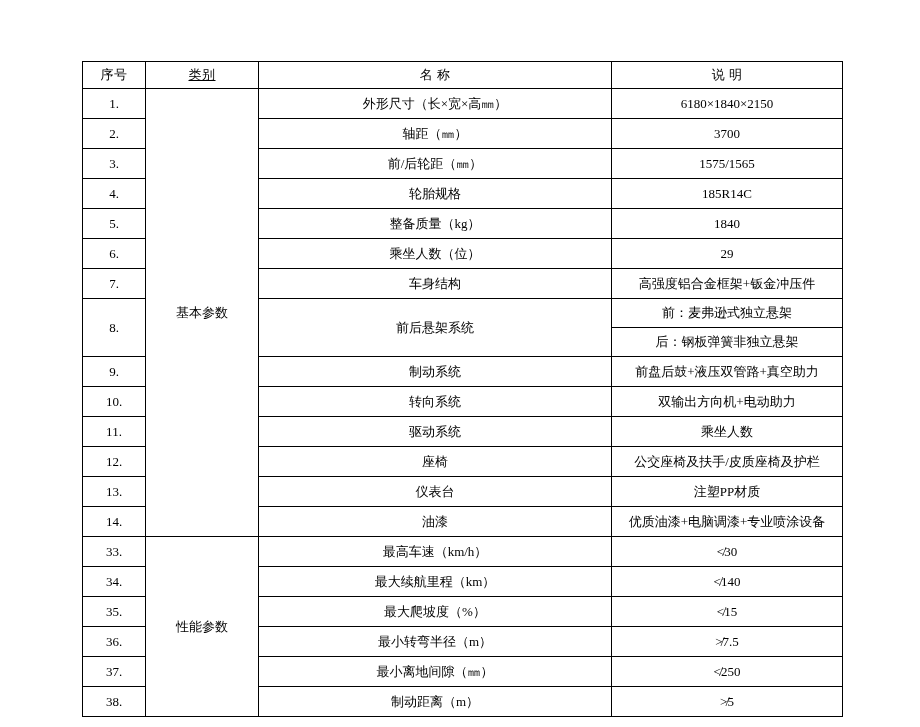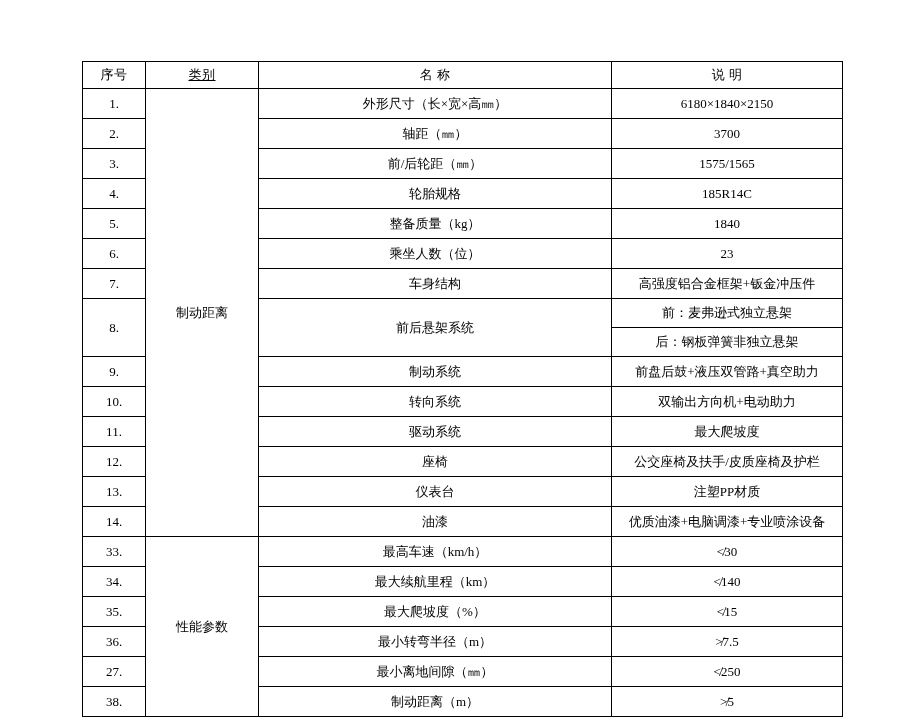--- a/index.html
+++ b/index.html
@@ -79,21 +79,21 @@
       <tr>
         <td class="col-no">序号</td>
         <td class="col-cat">类别</td>
         <td class="col-name">名    称</td>
         <td class="col-desc">说    明</td>
       </tr>
     </thead>
     <tbody>
       <tr>
         <td class="num-cell">1.</td>
-        <td class="cat-cell" rowspan="15">制动距离</td>
+        <td class="cat-cell" rowspan="15">基本参数</td>
         <td class="name-cell">外形尺寸（长×宽×高㎜）</td>
         <td class="desc-cell">6180×1840×2150</td>
       </tr>
       <tr>
         <td class="num-cell">2.</td>
         <td class="name-cell">轴距（㎜）</td>
         <td class="desc-cell">3700</td>
       </tr>
       <tr>
         <td class="num-cell">3.</td>
@@ -106,21 +106,21 @@
         <td class="desc-cell">185R14C</td>
       </tr>
       <tr>
         <td class="num-cell">5.</td>
         <td class="name-cell">整备质量（kg）</td>
         <td class="desc-cell">1840</td>
       </tr>
       <tr>
         <td class="num-cell">6.</td>
         <td class="name-cell">乘坐人数（位）</td>
-        <td class="desc-cell">23</td>
+        <td class="desc-cell">29</td>
       </tr>
       <tr>
         <td class="num-cell">7.</td>
         <td class="name-cell">车身结构</td>
         <td class="desc-cell">高强度铝合金框架+钣金冲压件</td>
       </tr>
       <tr>
         <td class="num-cell" rowspan="2">8.</td>
         <td class="name-cell" rowspan="2">前后悬架系统</td>
         <td class="desc-cell half-row">前：麦弗逊式独立悬架</td>
@@ -134,21 +134,21 @@
         <td class="desc-cell">前盘后鼓+液压双管路+真空助力</td>
       </tr>
       <tr>
         <td class="num-cell">10.</td>
         <td class="name-cell">转向系统</td>
         <td class="desc-cell">双输出方向机+电动助力</td>
       </tr>
       <tr>
         <td class="num-cell">11.</td>
         <td class="name-cell">驱动系统</td>
-        <td class="desc-cell">最大爬坡度</td>
+        <td class="desc-cell">乘坐人数</td>
       </tr>
       <tr>
         <td class="num-cell">12.</td>
         <td class="name-cell">座椅</td>
         <td class="desc-cell">公交座椅及扶手/皮质座椅及护栏</td>
       </tr>
       <tr>
         <td class="num-cell">13.</td>
         <td class="name-cell">仪表台</td>
         <td class="desc-cell">注塑PP材质</td>
@@ -174,21 +174,21 @@
         <td class="num-cell">35.</td>
         <td class="name-cell">最大爬坡度（%）</td>
         <td class="desc-cell">≮15</td>
       </tr>
       <tr>
         <td class="num-cell">36.</td>
         <td class="name-cell">最小转弯半径（m）</td>
         <td class="desc-cell">≯7.5</td>
       </tr>
       <tr>
-        <td class="num-cell">27.</td>
+        <td class="num-cell">37.</td>
         <td class="name-cell">最小离地间隙（㎜）</td>
         <td class="desc-cell">≮250</td>
       </tr>
       <tr>
         <td class="num-cell">38.</td>
         <td class="name-cell">制动距离（m）</td>
         <td class="desc-cell">≯5</td>
       </tr>
     </tbody>
   </table>

